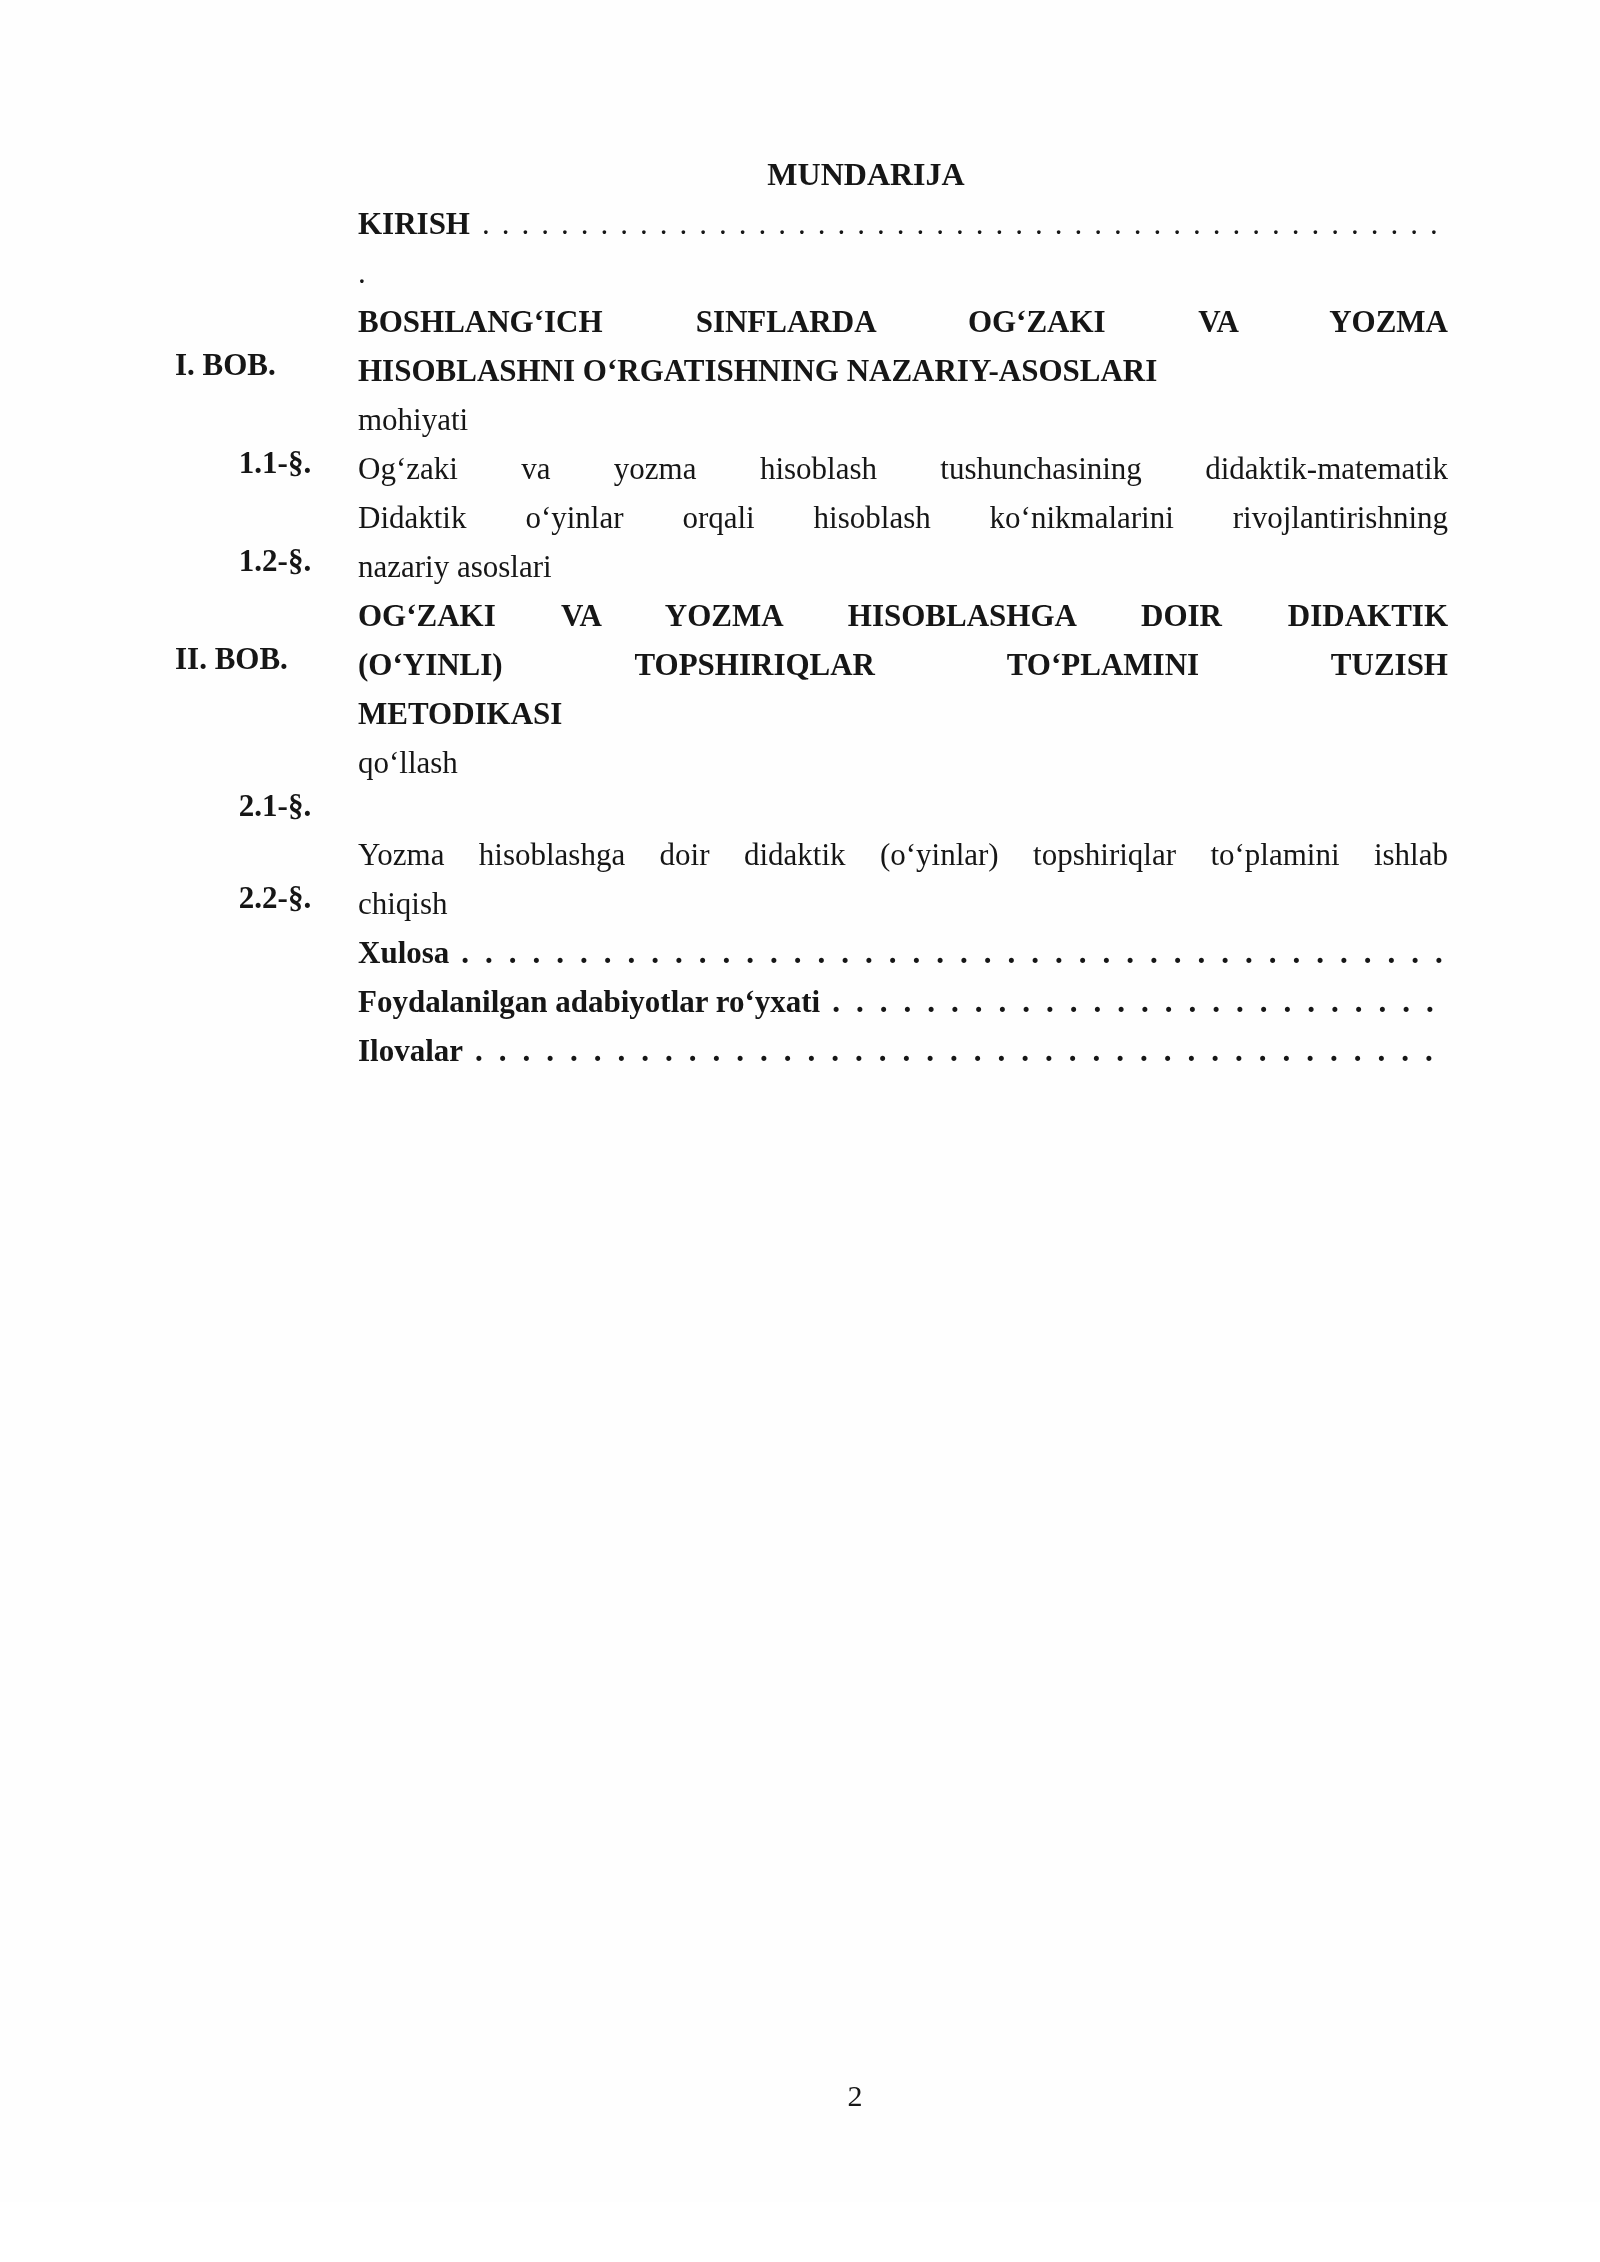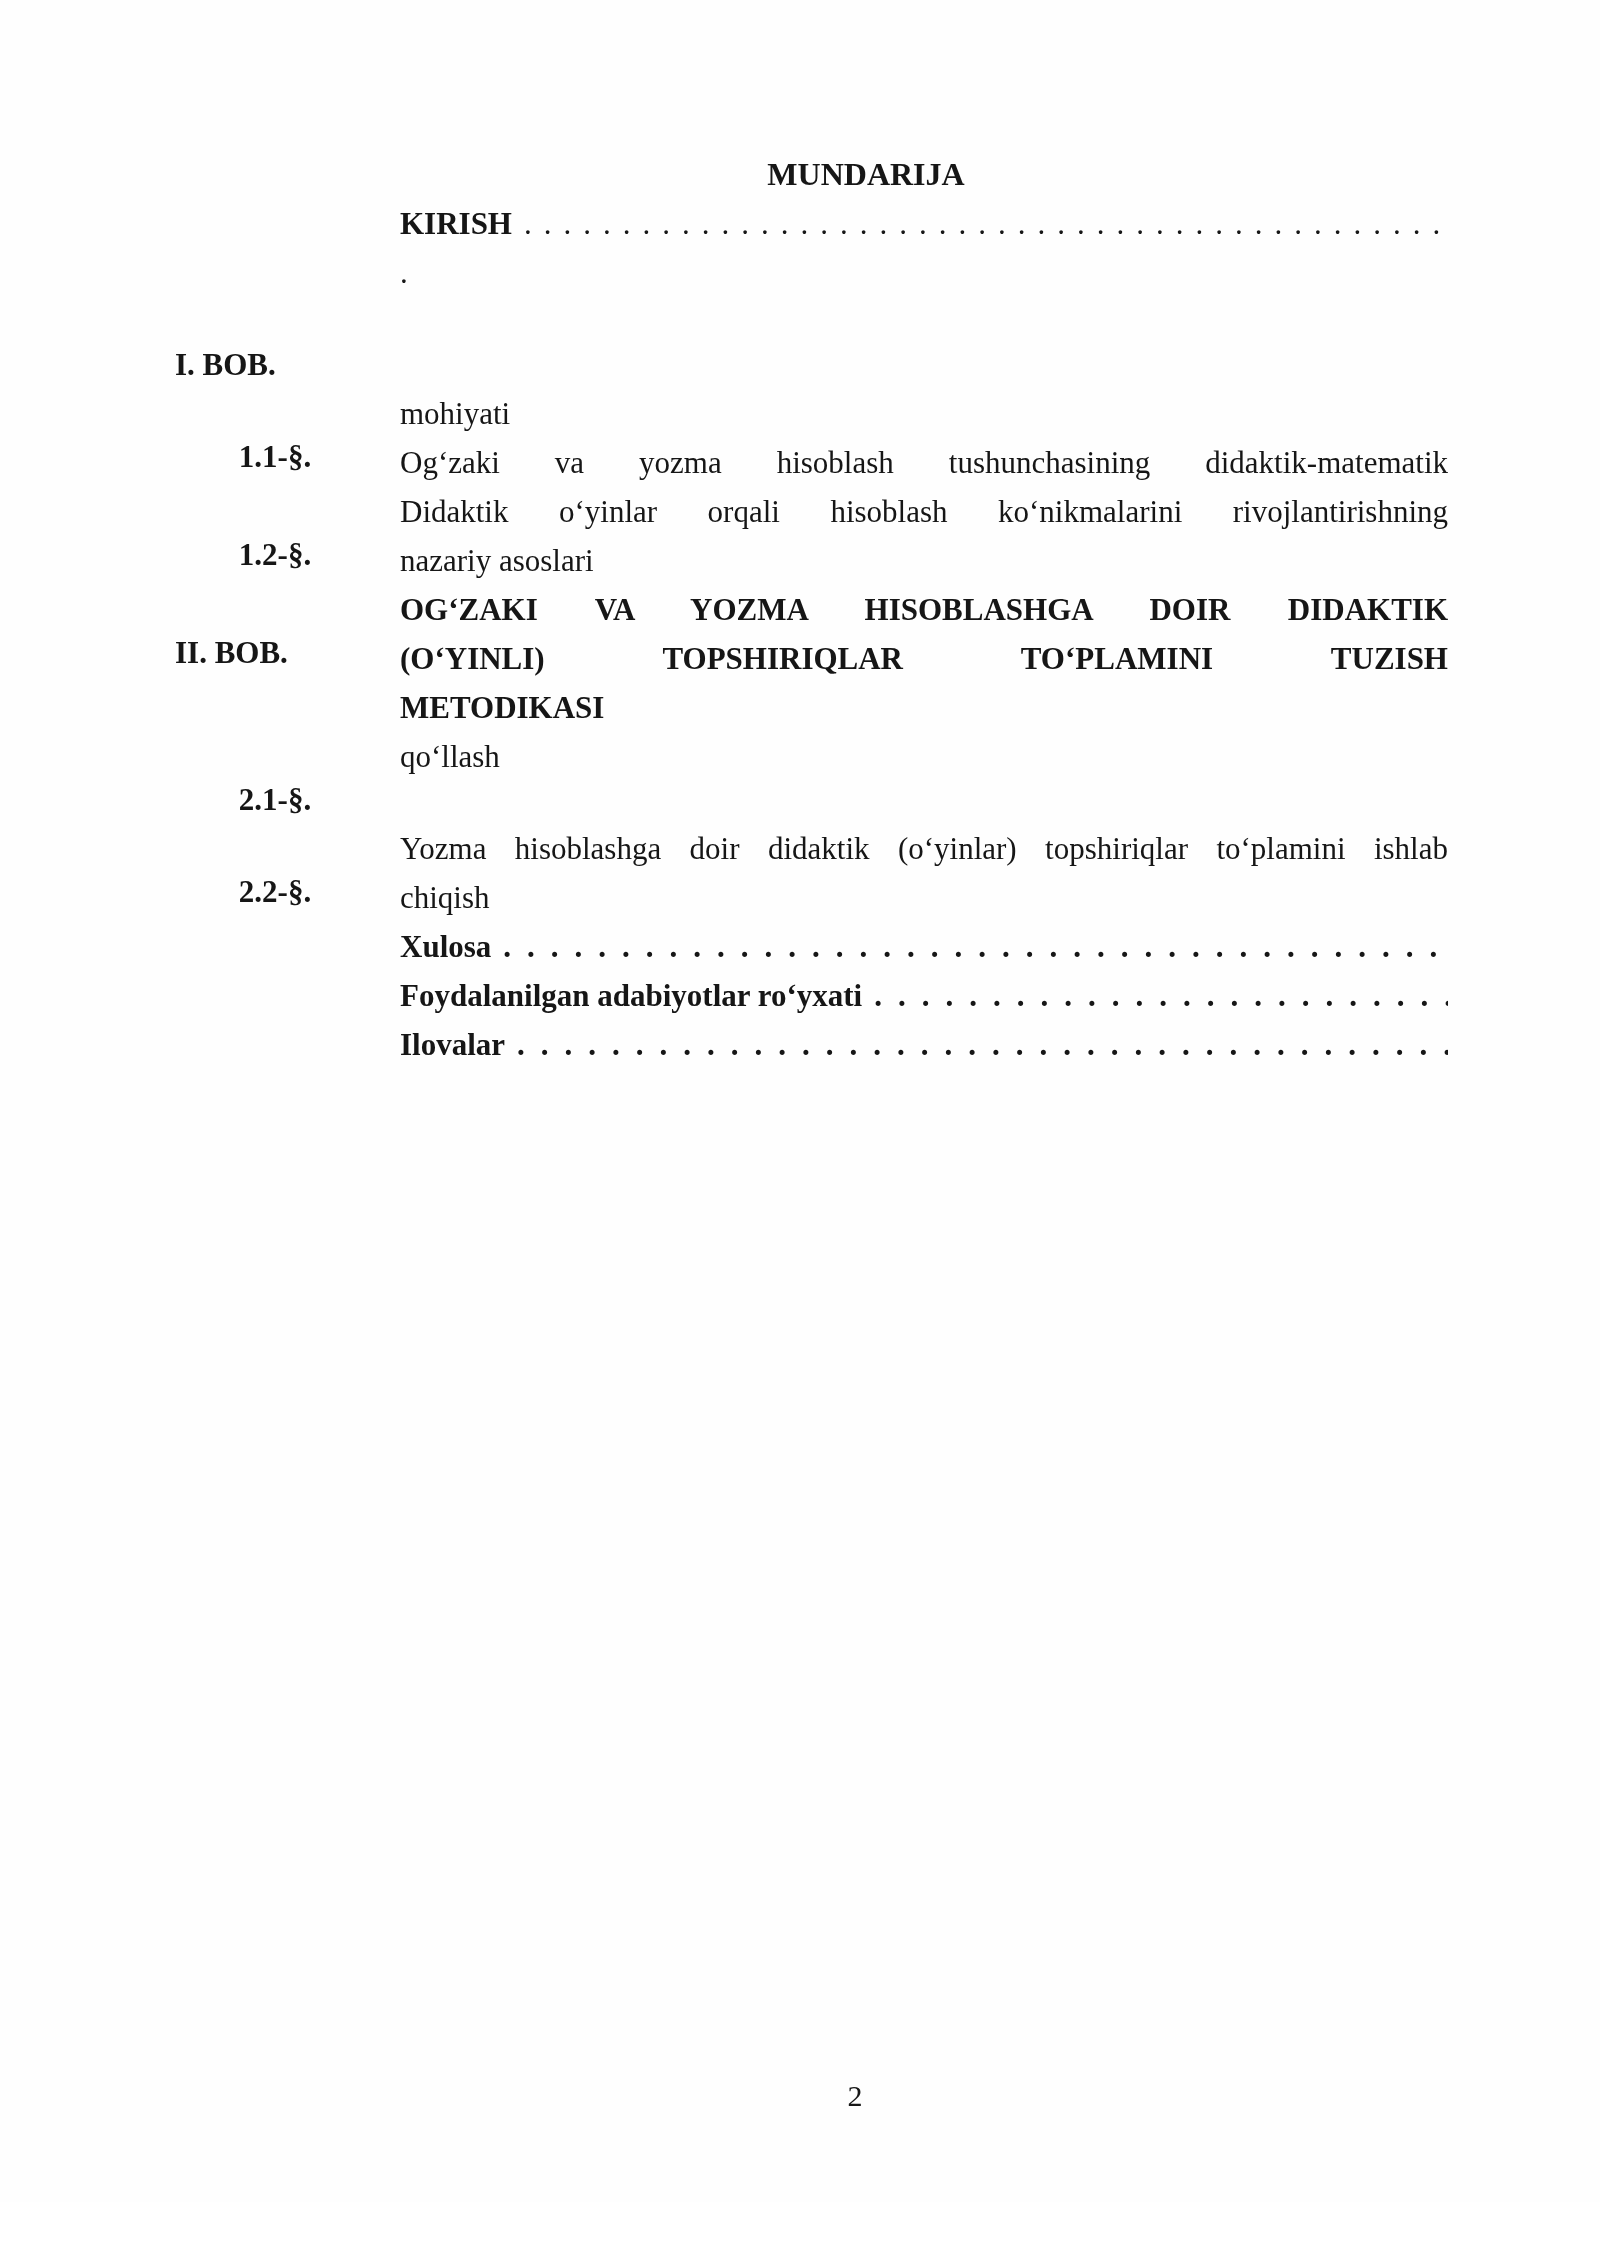--- a/index.html
+++ b/index.html
@@ -22,21 +22,21 @@
     flex: 0 0 190px;
     box-sizing: border-box;
     font-weight: 700;
     line-height: 49px;
     white-space: nowrap;
     margin-top: 43px;
   }
   .lbl.bob { padding-left: 7px; }
   .lbl.par { padding-left: 24px; text-align: center; }
   .content { flex: 1 1 auto; min-width: 0; }
-  .line { line-height: 49px; min-height: 49px; margin-left: 42px; }
+  .line { line-height: 49px; min-height: 49px; }
   .line.bold { font-weight: 700; }
   .line.just { text-align: justify; text-align-last: justify; }
   .leader-line { display: flex; align-items: baseline; }
   .leader-text { font-weight: 700; white-space: nowrap; }
   .dots {
     flex: 1 1 auto;
     overflow: hidden;
     white-space: nowrap;
     letter-spacing: 12px;
     padding-left: 12px;
@@ -80,20 +80,24 @@
         </div>
       </div>
       <div class="row">
         <div class="lbl"></div>
         <div class="content">
           <div class="line">.</div>
         </div>
       </div>
       <div class="row">
         <div class="lbl bob">I. BOB.</div>
+        <div class="content">
+          <div class="line bold just">BOSHLANG‘ICH SINFLARDA OG‘ZAKI VA YOZMA</div>
+          <div class="line bold">HISOBLASHNI O‘RGATISHNING NAZARIY-ASOSLARI</div>
+        </div>
       </div>
       <div class="row">
         <div class="lbl par">1.1-§.</div>
         <div class="content">
           <div class="line">mohiyati</div>
           <div class="line just">Og‘zaki va yozma hisoblash tushunchasining didaktik-matematik</div>
         </div>
       </div>
       <div class="row">
         <div class="lbl par">1.2-§.</div>

